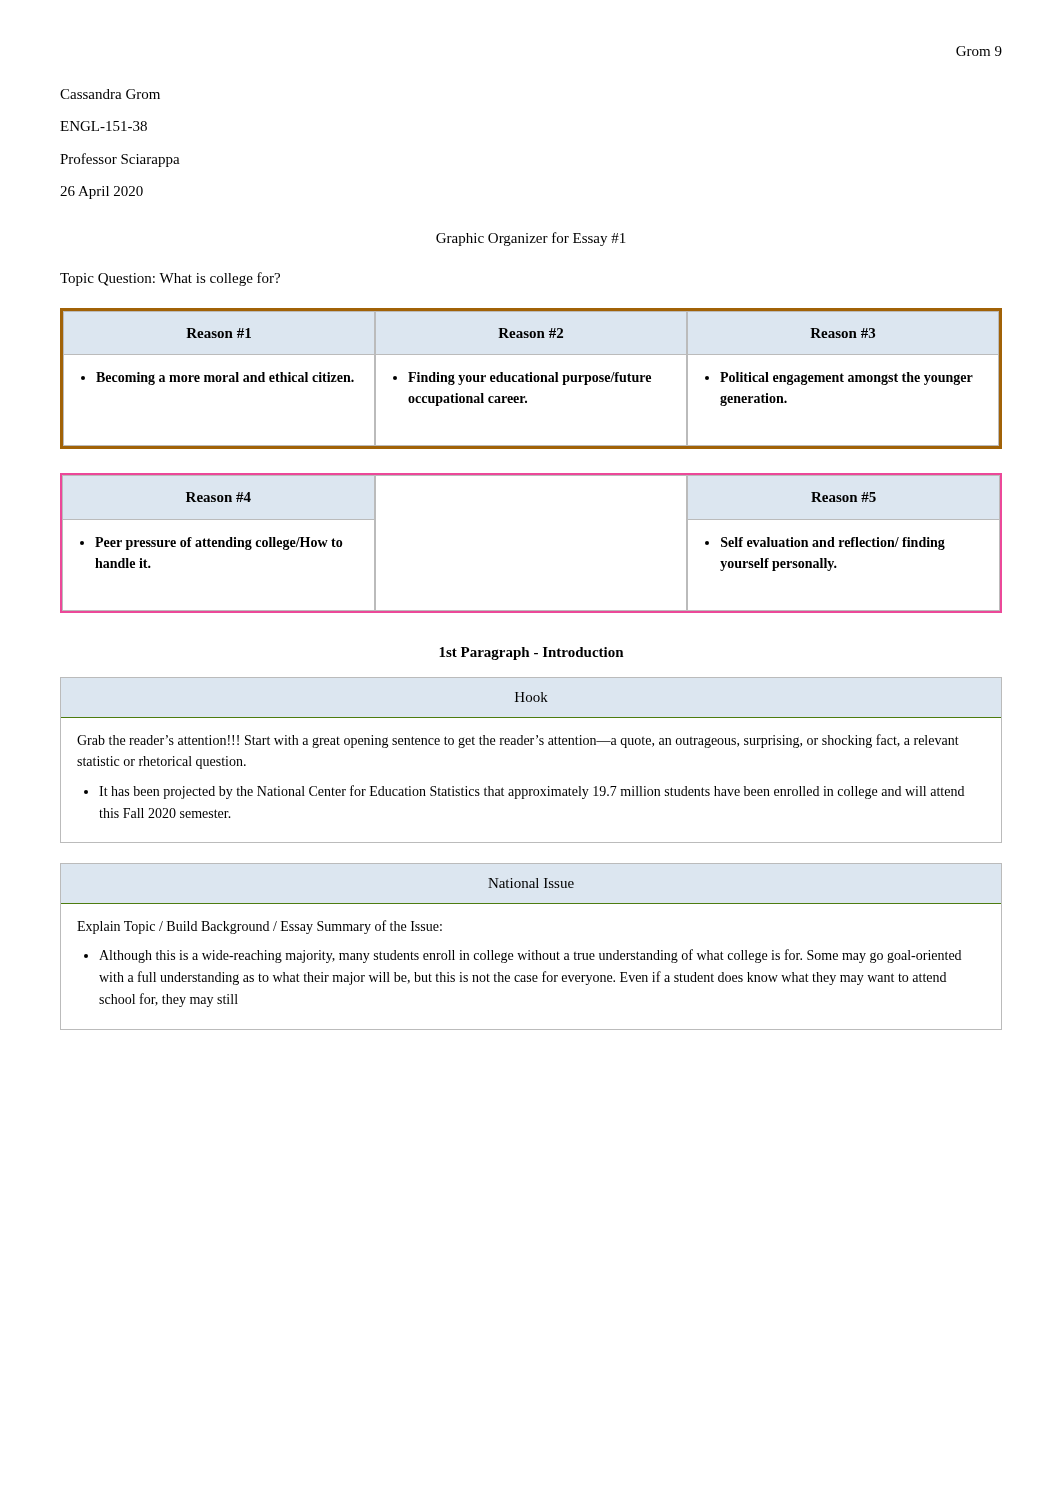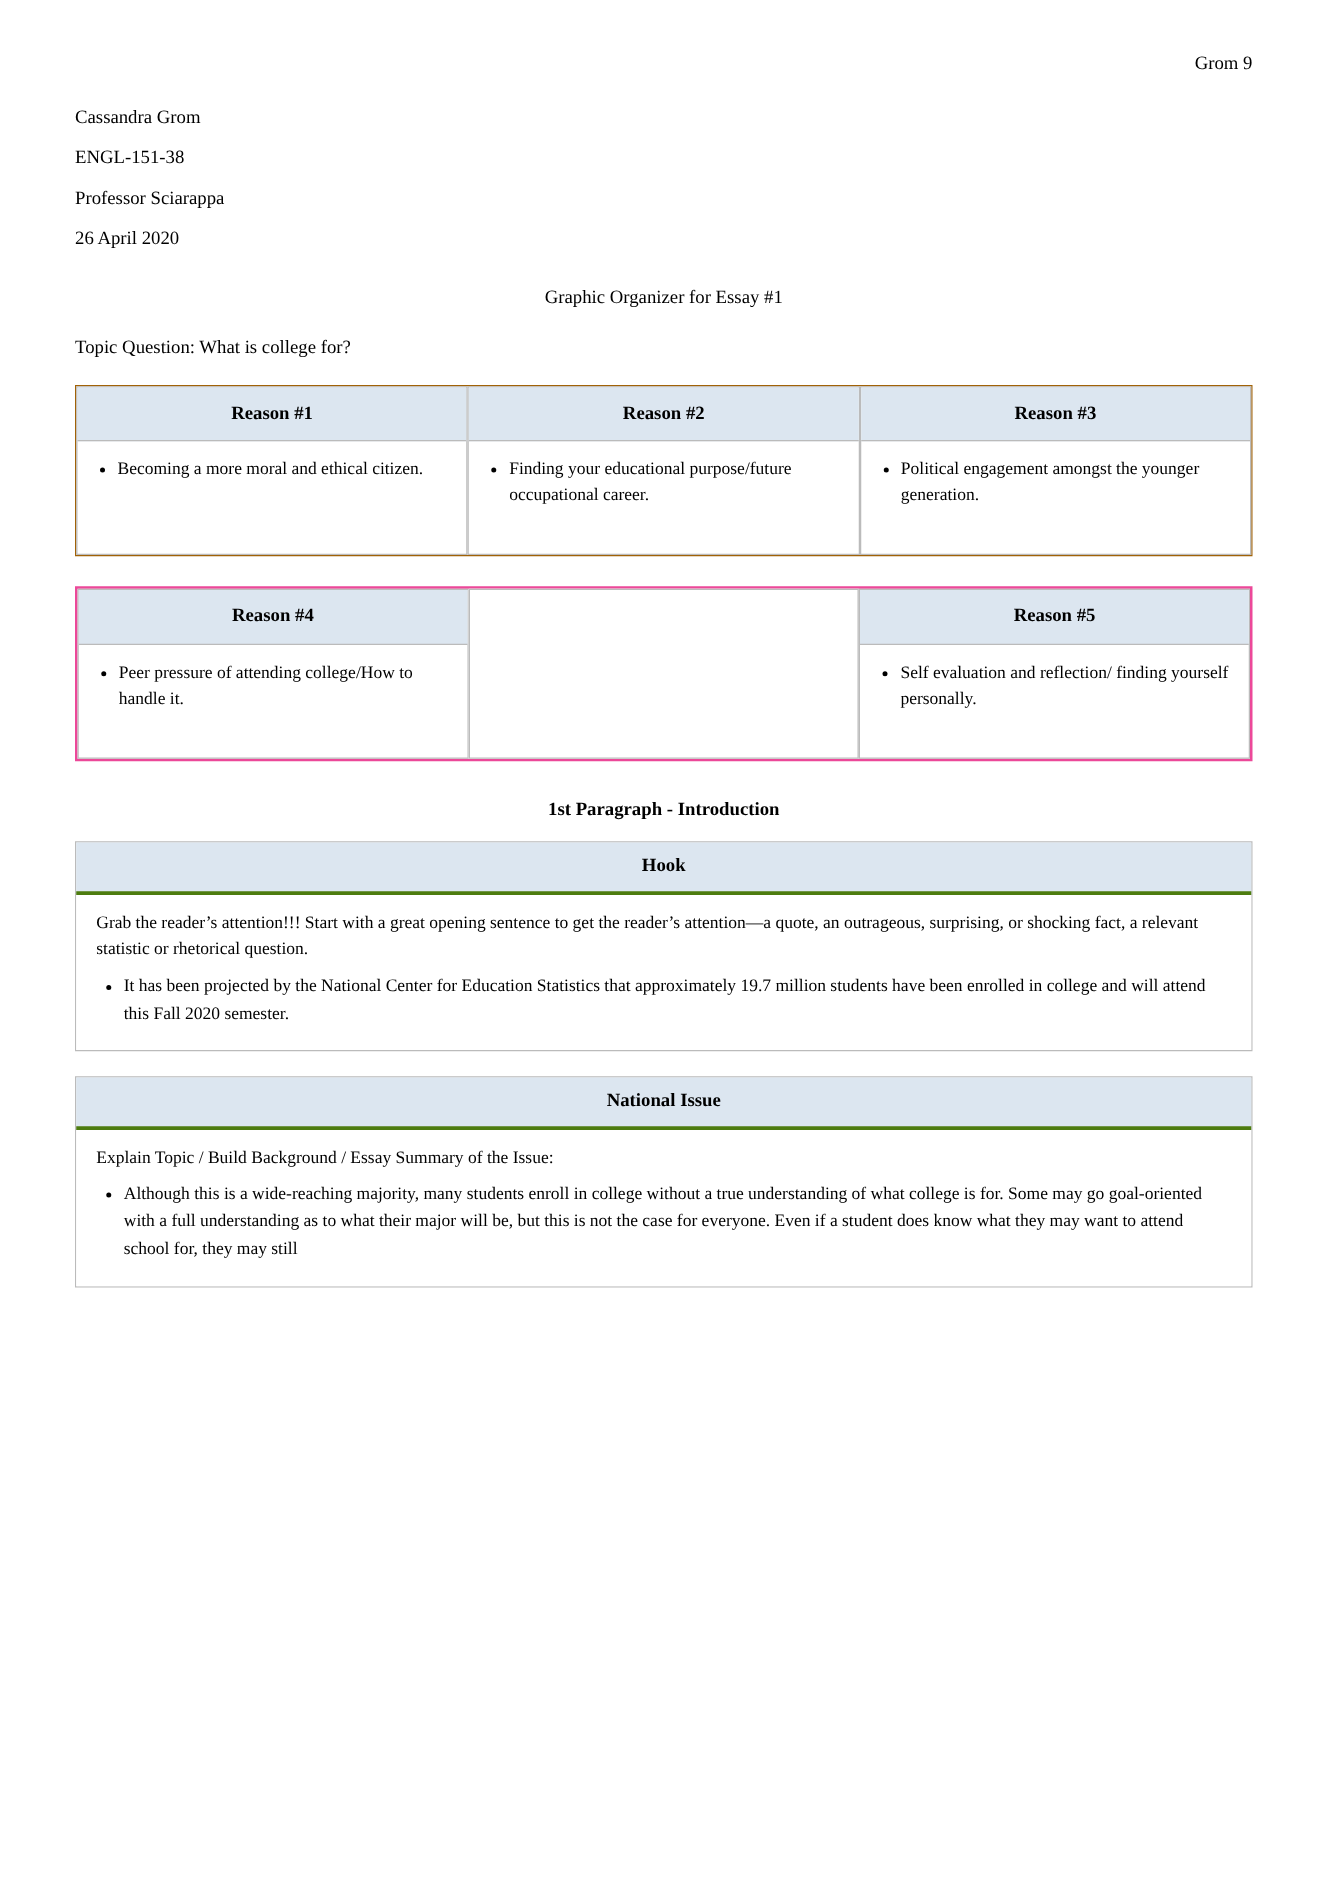--- a/index.html
+++ b/index.html
@@ -37,21 +37,21 @@
       font-weight: normal;
       font-size: 15px;
       margin-bottom: 18px;
     }
 
     
     .reasons-grid-top {
       display: grid;
       grid-template-columns: 1fr 1fr 1fr;
       gap: 0;
-      border: 1px solid #a16207;
+      border: 3px solid #a16207;
       margin-bottom: 24px;
     }
 
     .reasons-grid-bottom {
       display: grid;
       grid-template-columns: 1fr 1fr 1fr;
       gap: 0;
       border: 2px solid #ec4899;
       margin-bottom: 28px;
     }
@@ -71,20 +71,21 @@
 
     .reason-body {
       padding: 12px 14px 14px 14px;
       font-size: 14px;
       min-height: 90px;
     }
 
     .reason-body ul {
       list-style: disc;
       padding-left: 18px;
+      font-weight: bold;
     }
 
     .reason-body ul li {
       margin-bottom: 4px;
     }
 
     .reason-cell-empty {
       border: 1px solid #bbb;
       background: #fff;
     }
@@ -97,24 +98,24 @@
       margin-bottom: 14px;
     }
 
     .section-box {
       border: 1px solid #bbb;
       margin-bottom: 0;
     }
 
     .section-header {
       background-color: #dce6f0;
-      font-weight: bold;
+      font-weight: normal;
       text-align: center;
       padding: 8px 0;
-      border-bottom: 3px solid #4d7c0f;
+      border-bottom: 1px solid #4d7c0f;
       font-size: 15px;
     }
 
     .section-body {
       padding: 12px 16px 14px 16px;
       font-size: 14px;
       line-height: 1.55;
       background: #fff;
     }
 

